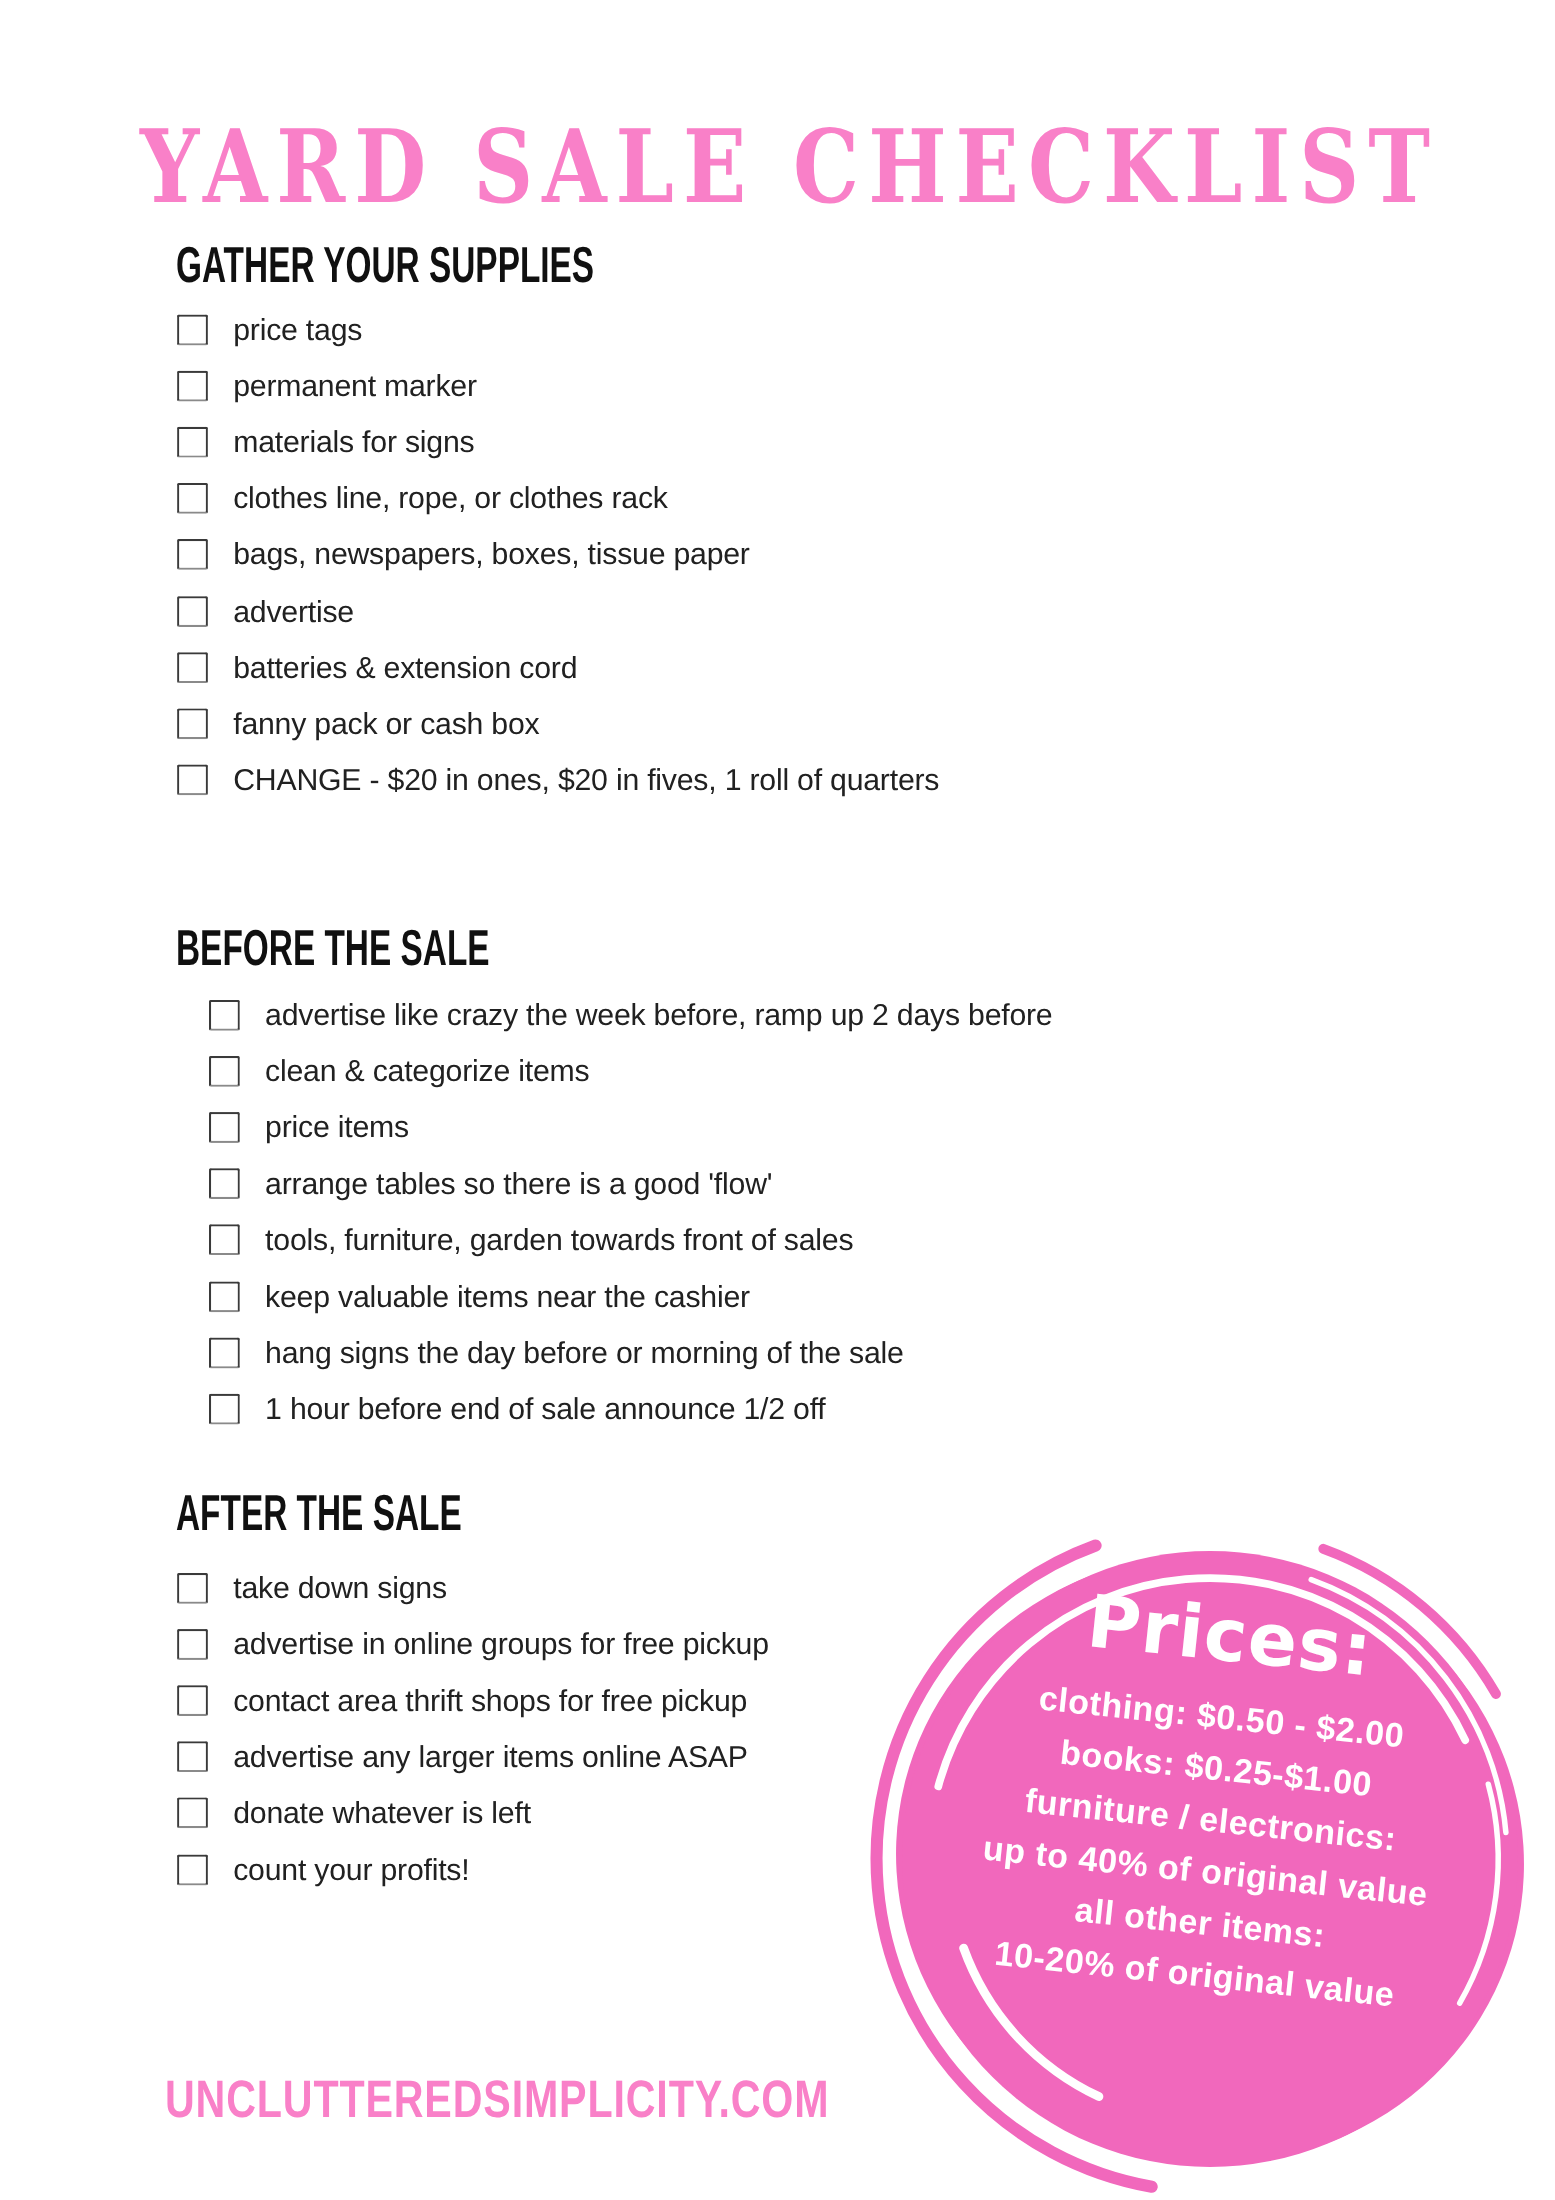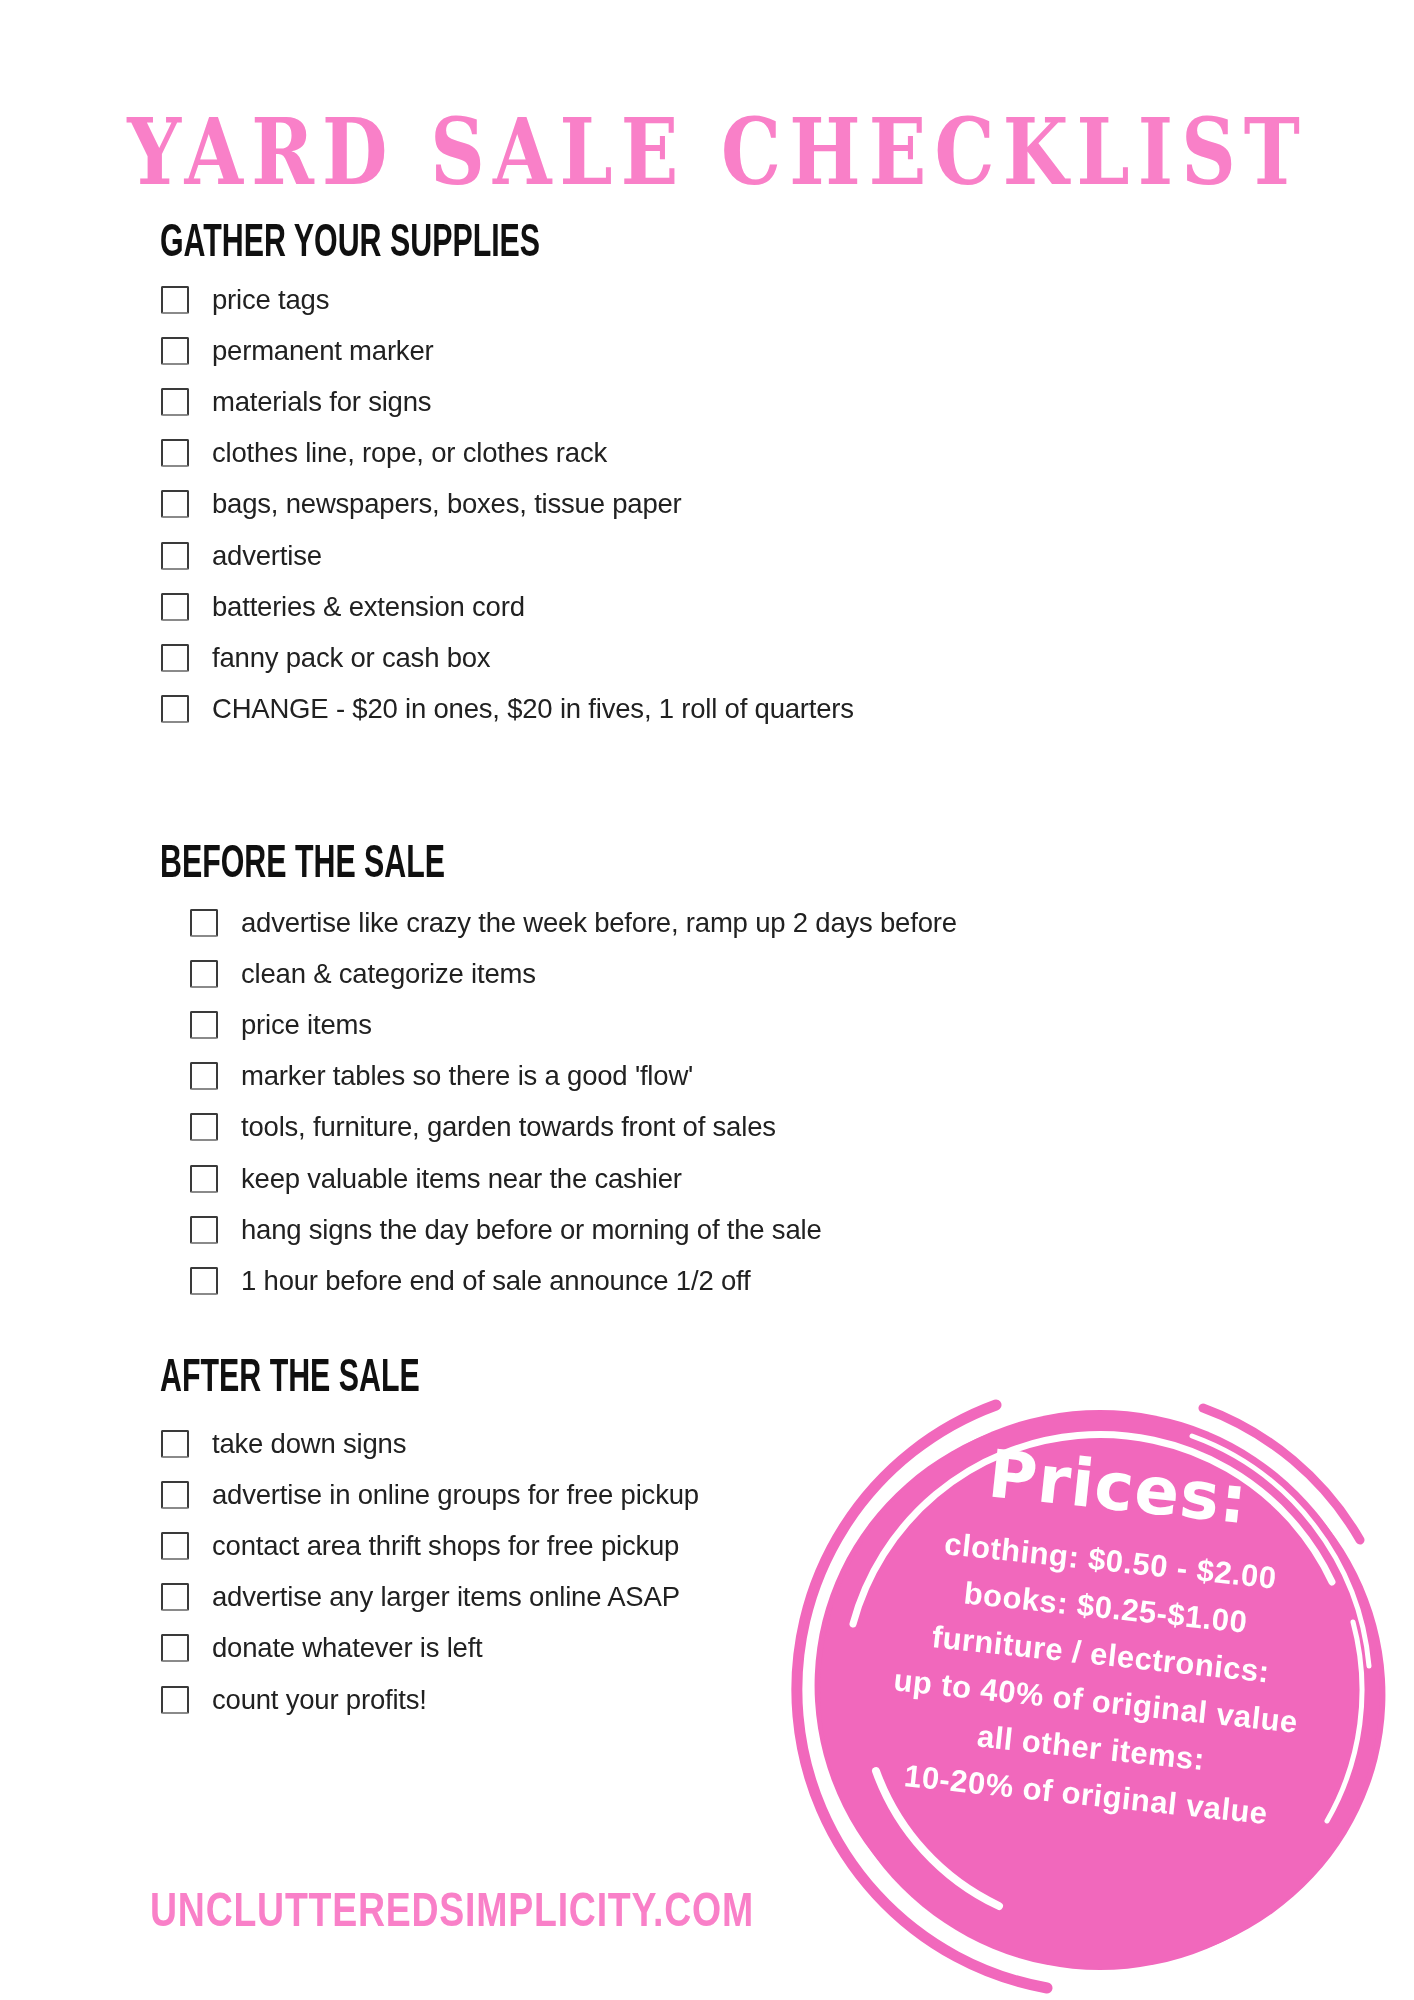--- a/index.html
+++ b/index.html
@@ -114,21 +114,21 @@
         <div class="check-row">
           <div class="checkbox" role="checkbox" aria-checked="false"></div>
           <span class="check-label">clean &amp; categorize items</span>
         </div>
         <div class="check-row">
           <div class="checkbox" role="checkbox" aria-checked="false"></div>
           <span class="check-label">price items</span>
         </div>
         <div class="check-row">
           <div class="checkbox" role="checkbox" aria-checked="false"></div>
-          <span class="check-label">marker tables so there is a good 'flow'</span>
+          <span class="check-label">arrange tables so there is a good 'flow'</span>
         </div>
         <div class="check-row">
           <div class="checkbox" role="checkbox" aria-checked="false"></div>
           <span class="check-label">tools, furniture, garden towards front of sales</span>
         </div>
         <div class="check-row">
           <div class="checkbox" role="checkbox" aria-checked="false"></div>
           <span class="check-label">keep valuable items near the cashier</span>
         </div>
         <div class="check-row">

